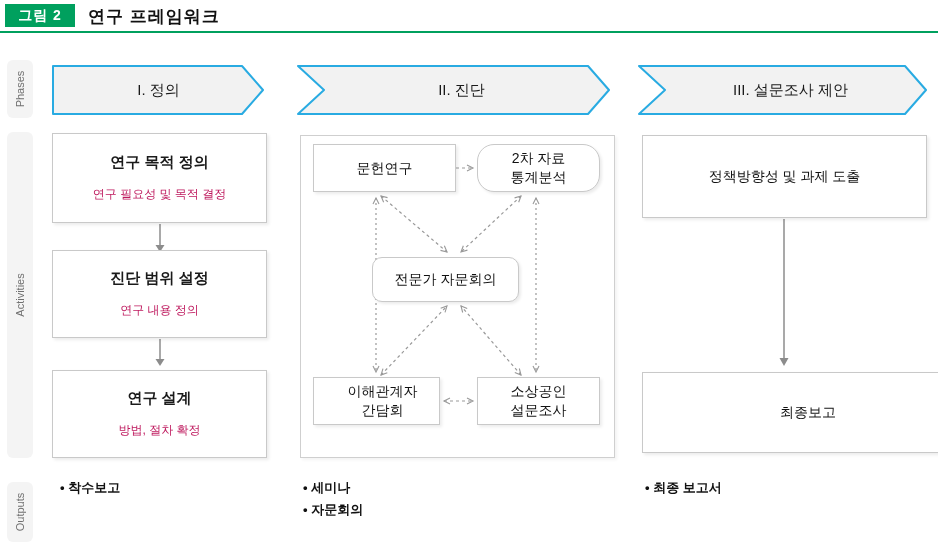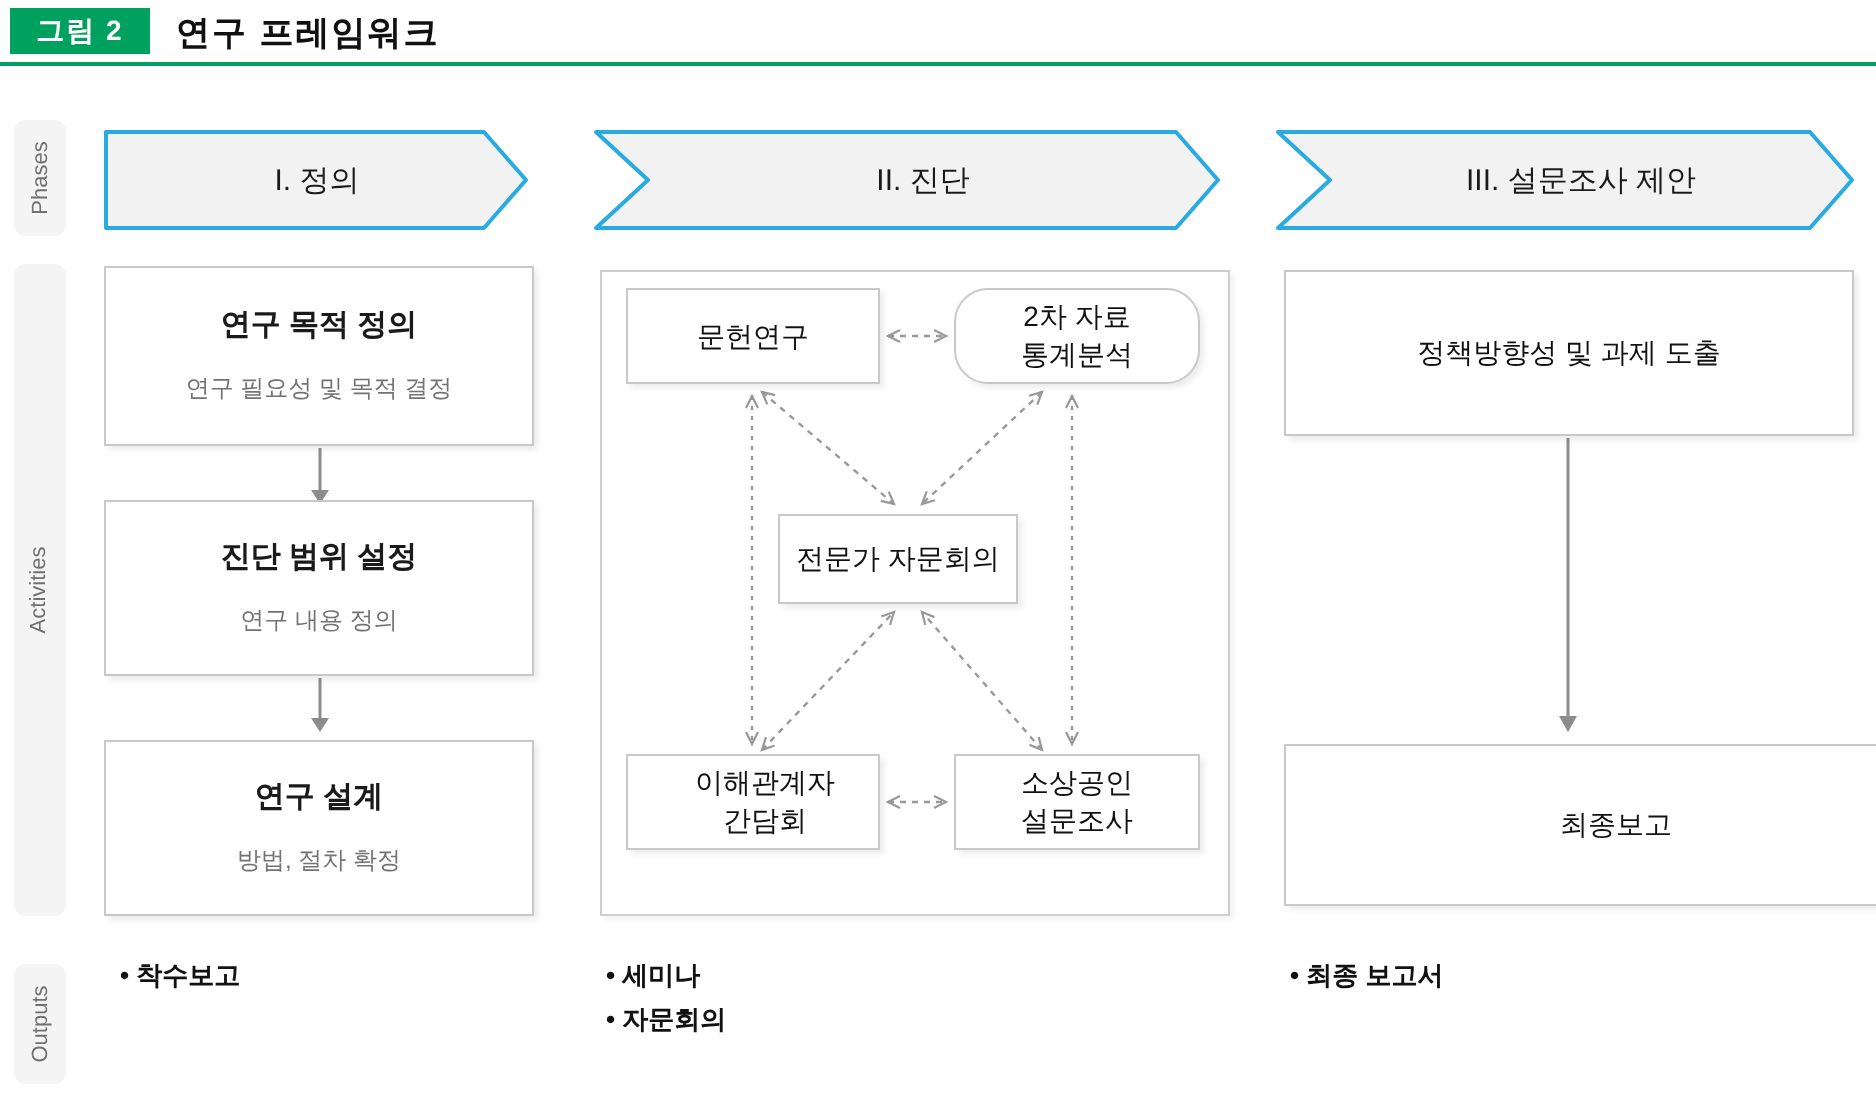--- a/index.html
+++ b/index.html
@@ -38,34 +38,34 @@
   .chev1{left:52px;width:213px;}
   .chev2{left:297px;width:313px;}
   .chev3{left:638px;width:289px;}
   .chev2 .lbl,.chev3 .lbl{padding-left:16px;}
 
   
   .node{position:absolute;background:#fff;border:1px solid var(--box-border);
     box-shadow:2px 2px 3px rgba(0,0,0,0.08);display:flex;flex-direction:column;
     align-items:center;justify-content:center;text-align:center;z-index:3;}
   .node .t{font-size:15px;font-weight:bold;color:#1a1a1a;}
-  .node .s{font-size:12px;color:#737373;margin-top:14px;}
+  .node .s{font-size:12px;color:#be185d;margin-top:14px;}
   .small-node{font-size:14px;font-weight:500;color:#111;line-height:1.35;white-space:pre-line;}
 
   
   .c1-box1{left:52px;top:133px;width:215px;height:90px;}
   .c1-box2{left:52px;top:250px;width:215px;height:88px;}
   .c1-box3{left:52px;top:370px;width:215px;height:88px;}
 
   
   .diag-panel{position:absolute;left:300px;top:135px;width:315px;height:323px;
     background:#fff;border:1px solid #cfcfcf;box-shadow:2px 2px 3px rgba(0,0,0,0.05);z-index:1;}
-  .c2-lit{left:313px;top:144px;width:127px;height:48px;}
+  .c2-lit{left:313px;top:144px;width:143px;height:48px;}
   .c2-stat{left:477px;top:144px;width:123px;height:48px;border-radius:17px;}
-  .c2-expert{left:389px;top:257px;width:120px;height:45px;}
+  .c2-expert{left:372px;top:257px;width:147px;height:45px;border-radius:10px;}
   .c2-stake{left:313px;top:377px;width:127px;height:48px;padding-left:12px;}
   .c2-survey{left:477px;top:377px;width:123px;height:48px;}
 
   
   .c3-box1{left:642px;top:135px;width:285px;height:83px;}
   .c3-box2{left:642px;top:372px;width:332px;height:81px;}
   .c3-box1 .small-node,.c3-box2 .small-node{font-size:14px;}
 
   
   .connectors{position:absolute;left:0;top:0;z-index:2;pointer-events:none;}

